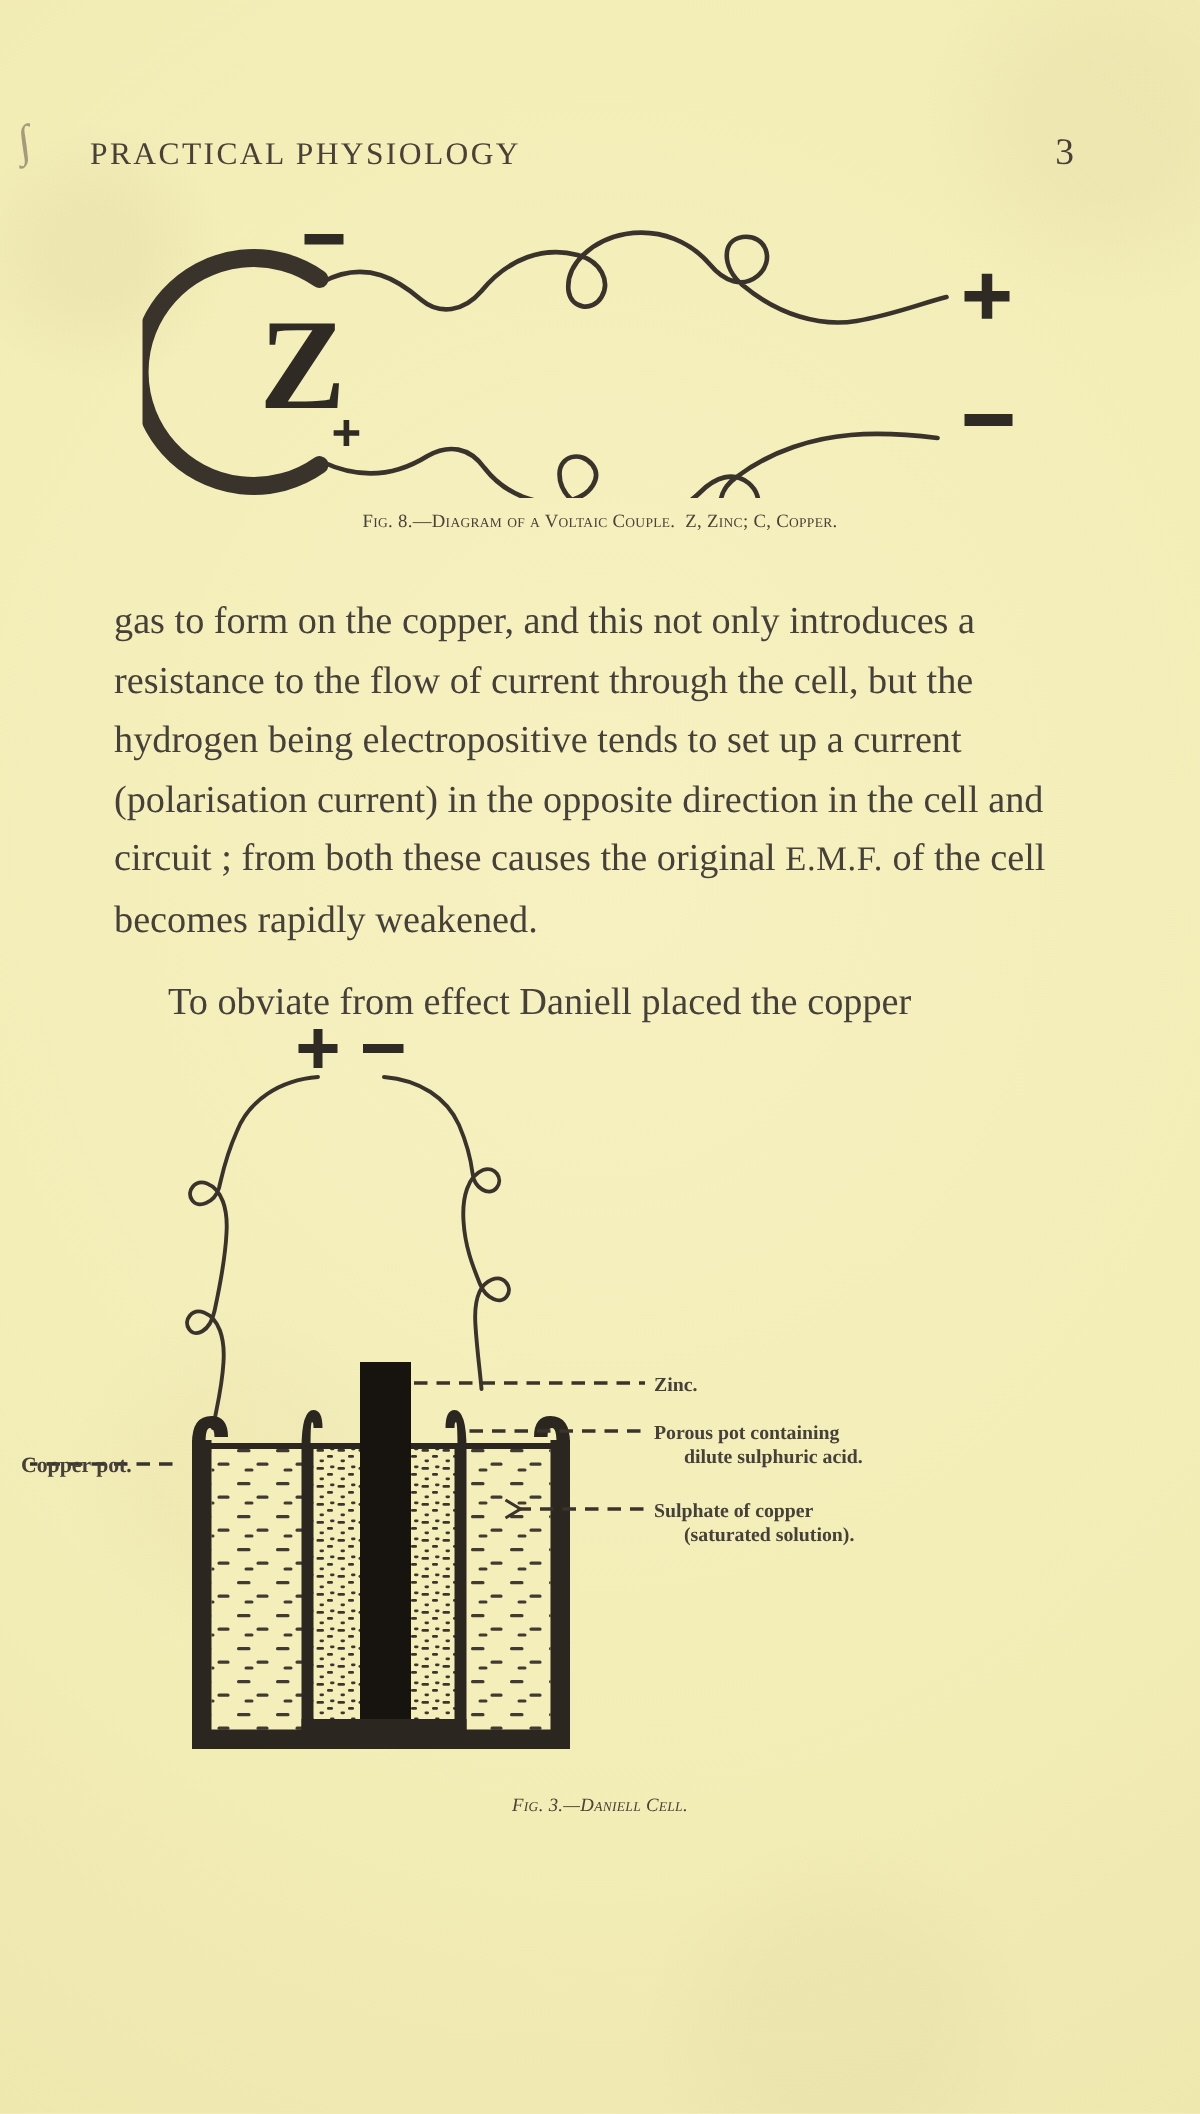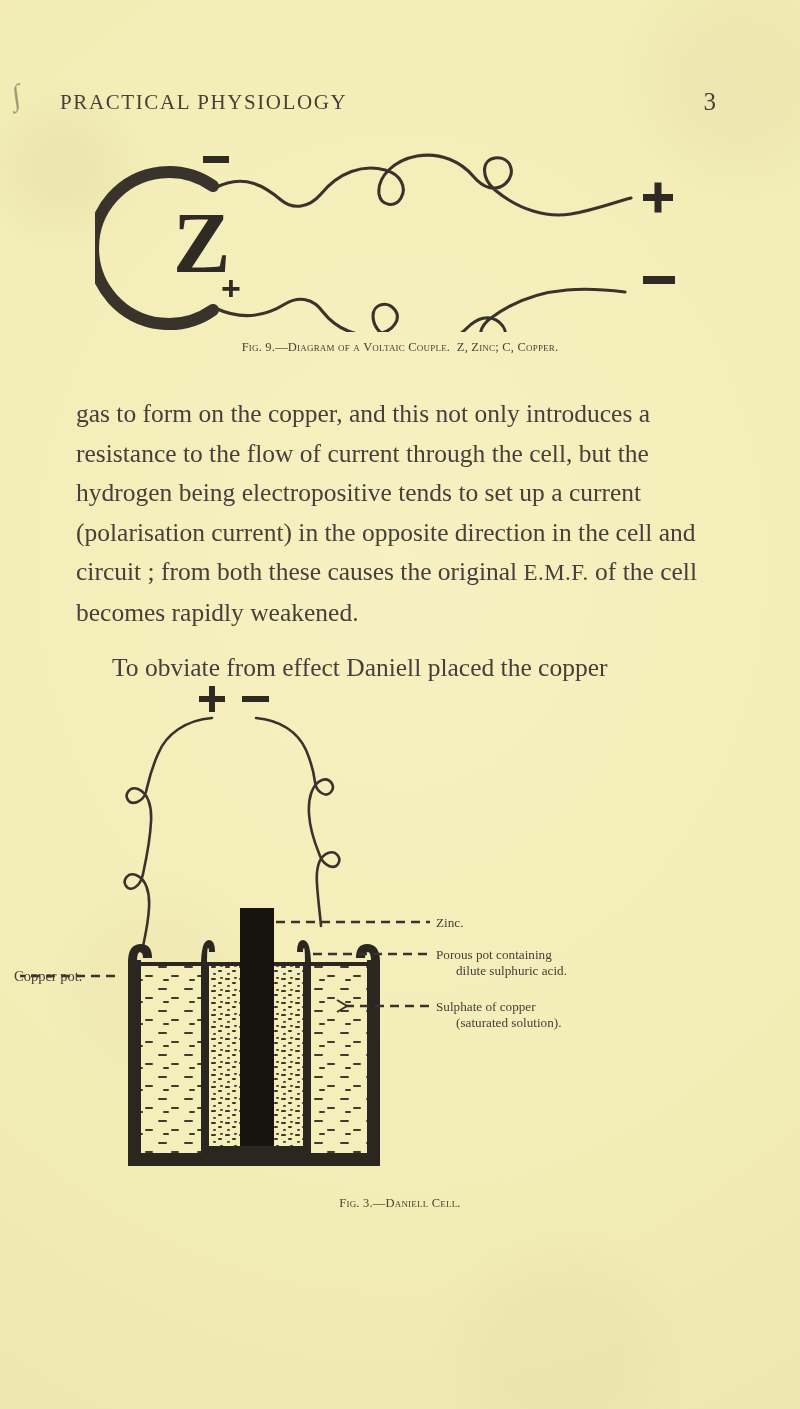--- a/index.html
+++ b/index.html
@@ -79,21 +79,21 @@
 
   .fig2-caption, .fig3-caption {
     position: absolute;
     text-align: center;
     font-size: 12.5px;
     color: #4a4038;
     letter-spacing: .2px;
     white-space: nowrap;
   }
   .fig2-caption { left: 0; top: 340px; width: 800px; }
-  .fig3-caption { left: 0; top: 1196px; width: 800px; }
+  .fig3-caption { left: 0; top: 1196px; width: 800px; font-style: italic; }
   .sc { font-variant: small-caps; }
 
   
   .body-text {
     position: absolute;
     left: 60px;
     top: 378px;
     width: 690px;
     font-size: 25.5px;
     line-height: 39.5px;
@@ -107,20 +107,21 @@
     letter-spacing: .4px;
   }
 
   
   .fig3 {
     position: absolute;
     left: 0;
     top: 676px;
     width: 800px;
     height: 520px;
+    font-weight: bold;
   }
   .fig3 svg { display: block; }
 
   .lbl {
     font-family: "Liberation Serif", serif;
     font-size: 13.2px;
     fill: #46403a;
   }
   .lbl-left {
     font-family: "Liberation Serif", serif;
@@ -184,21 +185,21 @@
 
     <g fill="#2f2a24">
       <rect x="548" y="62" width="30" height="7"></rect>
       <rect x="559.5" y="50.5" width="7" height="30"></rect>
       <rect x="548" y="144" width="32" height="8"></rect>
     </g>
   </svg>
 </div>
 
 <div class="fig2-caption">
-  <span class="sc">Fig. 9.</span><span>—</span><span class="sc">Diagram of a Voltaic Couple.</span>&nbsp;&nbsp;<span class="sc">Z, Zinc; C, Copper.</span>
+  <span class="sc">Fig. 8.</span><span>—</span><span class="sc">Diagram of a Voltaic Couple.</span>&nbsp;&nbsp;<span class="sc">Z, Zinc; C, Copper.</span>
 </div>
 
 <div class="body-text">
   <p><span>gas to form on the copper, and this not only introduces a resistance to the flow of current through the cell, but the hydrogen being electropositive tends to set up a current (polarisation current) in the opposite direction in the cell and circuit ; from both these causes the original </span><span class="smallcaps-abbr">E.M.F.</span><span> of the cell becomes rapidly weakened.</span></p>
   <p class="indent">To obviate from effect Daniell placed the copper</p>
 </div>
 
 <div class="fig3">
   <svg width="800" height="520" viewBox="0 0 800 520">
     <defs>

